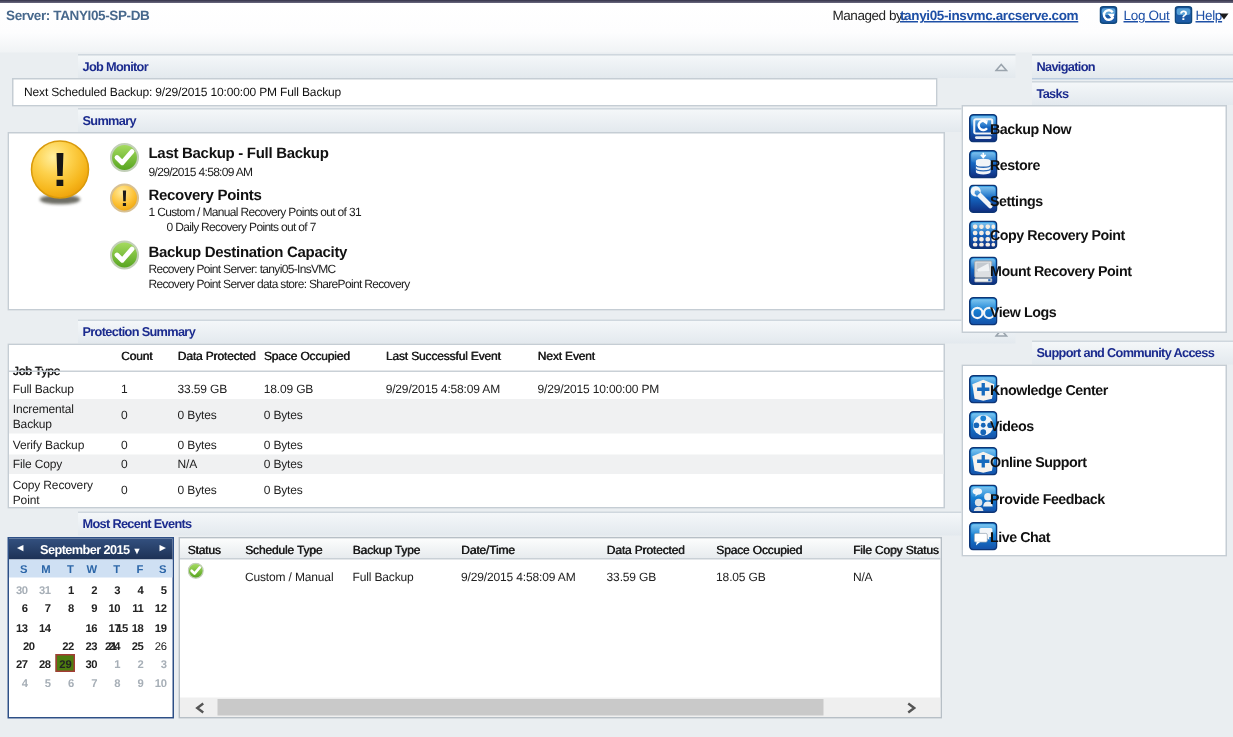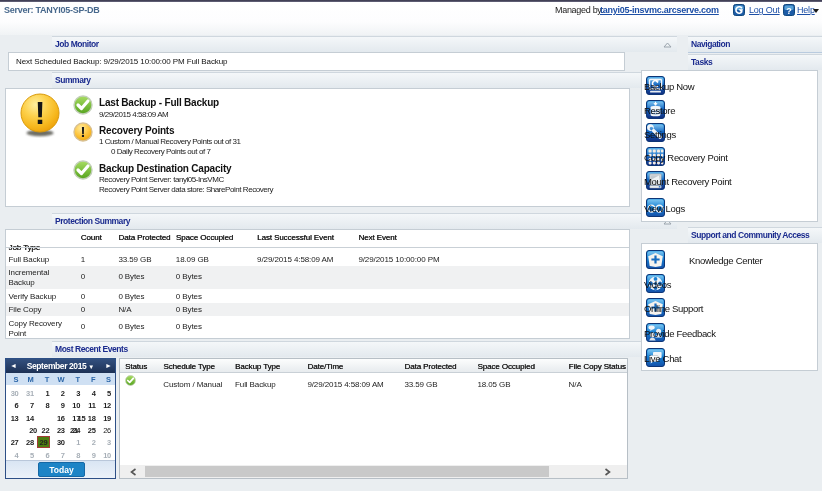--- a/index.html
+++ b/index.html
@@ -3,21 +3,21 @@
 <meta charset="utf-8">
 <style>
 * { margin:0; padding:0; box-sizing:border-box; }
 html,body { width:822px; height:491px; overflow:hidden; }
 body { font-family:"Liberation Sans", sans-serif; background:#eaeef1; position:relative; }
 .abs { position:absolute; }
 .sechead { position:absolute; height:16px; background:linear-gradient(#f4f7f9,#e3e9ee); border-top:1px solid #cfd7de; color:#1b2b8e; font-size:8.5px; font-weight:bold; letter-spacing:-0.45px; line-height:15px; padding-left:3px;margin-left:47px; }
 .panel { position:absolute; background:#fff; border:1px solid #c5cdd4; }
 .link { color:#1d4fa6; text-decoration:underline; }
 .coll { position:absolute; right:5px; top:5px; }
-.tlabel { position:absolute; left:644px; font-size:9.5px; font-weight:normal; letter-spacing:-0.3px; color:#111; }
+.tlabel { position:absolute; left:660px; font-size:9.5px; font-weight:bold; letter-spacing:-0.3px; color:#111; }
 </style>
 </head>
 <body>
 
   <div class="abs" style="left:0;top:0;width:822px;height:2px;background:linear-gradient(#343349,#6a6980);"></div>
   <div class="abs" style="left:0;top:2px;width:822px;height:33px;background:linear-gradient(#ffffff,#fdfdfe 60%,#f0f3f5);"></div>
 
   <div class="abs" style="left:4px;top:5px;font-size:9px;font-weight:bold;color:#47688c;letter-spacing:-0.25px;">Server: TANYI05-SP-DB</div>
   <div class="abs" style="left:555px;top:5px;font-size:9px;letter-spacing:-0.3px;color:#222;">Managed by:</div>
   <div class="abs link" style="left:600px;top:5px;font-size:9px;font-weight:bold;letter-spacing:-0.25px;">tanyi05-insvmc.arcserve.com</div>
@@ -175,44 +175,41 @@
     <span style="position:absolute;left:61.7px;top:42.3px;width:12.4px;text-align:right;font-size:7.5px;font-weight:bold;letter-spacing:-0.3px;color:#222;">10</span>
     <span style="position:absolute;left:77.2px;top:42.3px;width:12.4px;text-align:right;font-size:7.5px;font-weight:bold;letter-spacing:-0.3px;color:#222;">11</span>
     <span style="position:absolute;left:92.6px;top:42.3px;width:12.4px;text-align:right;font-size:7.5px;font-weight:bold;letter-spacing:-0.3px;color:#222;">12</span>
     <span style="position:absolute;left:0.0px;top:54.6px;width:12.4px;text-align:right;font-size:7.5px;font-weight:bold;letter-spacing:-0.3px;color:#222;">13</span>
     <span style="position:absolute;left:15.4px;top:54.6px;width:12.4px;text-align:right;font-size:7.5px;font-weight:bold;letter-spacing:-0.3px;color:#222;">14</span>
     <span style="position:absolute;left:30.9px;top:54.6px;width:12.4px;text-align:right;font-size:7.5px;font-weight:bold;letter-spacing:-0.3px;color:#222;margin-left:36px;">15</span>
     <span style="position:absolute;left:46.3px;top:54.6px;width:12.4px;text-align:right;font-size:7.5px;font-weight:bold;letter-spacing:-0.3px;color:#222;">16</span>
     <span style="position:absolute;left:61.7px;top:54.6px;width:12.4px;text-align:right;font-size:7.5px;font-weight:bold;letter-spacing:-0.3px;color:#222;">17</span>
     <span style="position:absolute;left:77.2px;top:54.6px;width:12.4px;text-align:right;font-size:7.5px;font-weight:bold;letter-spacing:-0.3px;color:#222;">18</span>
     <span style="position:absolute;left:92.6px;top:54.6px;width:12.4px;text-align:right;font-size:7.5px;font-weight:bold;letter-spacing:-0.3px;color:#222;">19</span>
-    <span style="position:absolute;left:0.0px;top:66.9px;width:31px;text-align:right;font-size:7.5px;font-weight:bold;letter-spacing:-0.3px;color:#222;">20</span>
+    <span style="position:absolute;left:0.0px;top:66.9px;width:17px;text-align:right;font-size:7.5px;font-weight:bold;letter-spacing:-0.3px;color:#222;">20</span>
     <span style="position:absolute;left:15.4px;top:66.9px;width:12.4px;text-align:right;font-size:7.5px;font-weight:bold;letter-spacing:-0.3px;color:#222;margin-left:44px;">21</span>
     <span style="position:absolute;left:30.9px;top:66.9px;width:12.4px;text-align:right;font-size:7.5px;font-weight:bold;letter-spacing:-0.3px;color:#222;">22</span>
     <span style="position:absolute;left:46.3px;top:66.9px;width:12.4px;text-align:right;font-size:7.5px;font-weight:bold;letter-spacing:-0.3px;color:#222;">23</span>
     <span style="position:absolute;left:61.7px;top:66.9px;width:12.4px;text-align:right;font-size:7.5px;font-weight:bold;letter-spacing:-0.3px;color:#222;">24</span>
     <span style="position:absolute;left:77.2px;top:66.9px;width:12.4px;text-align:right;font-size:7.5px;font-weight:bold;letter-spacing:-0.3px;color:#222;">25</span>
     <span style="position:absolute;left:92.6px;top:66.9px;width:12.4px;text-align:right;font-size:7.5px;font-weight:normal;letter-spacing:-0.3px;color:#222;">26</span>
     <span style="position:absolute;left:0.0px;top:79.2px;width:12.4px;text-align:right;font-size:7.5px;font-weight:bold;letter-spacing:-0.3px;color:#222;">27</span>
     <span style="position:absolute;left:15.4px;top:79.2px;width:12.4px;text-align:right;font-size:7.5px;font-weight:bold;letter-spacing:-0.3px;color:#222;">28</span>
     <span style="position:absolute;left:29.9px;top:77.2px;width:14.4px;text-align:right;font-size:7.5px;font-weight:bold;color:#222;"><span style="display:inline-block;border:1px solid #a33c35;background:#4d7c0f;padding:0.5px 1.5px 0.5px 1.5px;">29</span></span>
     <span style="position:absolute;left:46.3px;top:79.2px;width:12.4px;text-align:right;font-size:7.5px;font-weight:bold;letter-spacing:-0.3px;color:#222;">30</span>
     <span style="position:absolute;left:61.7px;top:79.2px;width:12.4px;text-align:right;font-size:7.5px;font-weight:bold;letter-spacing:-0.3px;color:#a7afb7;">1</span>
     <span style="position:absolute;left:77.2px;top:79.2px;width:12.4px;text-align:right;font-size:7.5px;font-weight:bold;letter-spacing:-0.3px;color:#a7afb7;">2</span>
     <span style="position:absolute;left:92.6px;top:79.2px;width:12.4px;text-align:right;font-size:7.5px;font-weight:bold;letter-spacing:-0.3px;color:#a7afb7;">3</span>
     <span style="position:absolute;left:0.0px;top:91.5px;width:12.4px;text-align:right;font-size:7.5px;font-weight:bold;letter-spacing:-0.3px;color:#a7afb7;">4</span>
     <span style="position:absolute;left:15.4px;top:91.5px;width:12.4px;text-align:right;font-size:7.5px;font-weight:bold;letter-spacing:-0.3px;color:#a7afb7;">5</span>
     <span style="position:absolute;left:30.9px;top:91.5px;width:12.4px;text-align:right;font-size:7.5px;font-weight:bold;letter-spacing:-0.3px;color:#a7afb7;">6</span>
     <span style="position:absolute;left:46.3px;top:91.5px;width:12.4px;text-align:right;font-size:7.5px;font-weight:bold;letter-spacing:-0.3px;color:#a7afb7;">7</span>
     <span style="position:absolute;left:61.7px;top:91.5px;width:12.4px;text-align:right;font-size:7.5px;font-weight:bold;letter-spacing:-0.3px;color:#a7afb7;">8</span>
     <span style="position:absolute;left:77.2px;top:91.5px;width:12.4px;text-align:right;font-size:7.5px;font-weight:bold;letter-spacing:-0.3px;color:#a7afb7;">9</span>
     <span style="position:absolute;left:92.6px;top:91.5px;width:12.4px;text-align:right;font-size:7.5px;font-weight:bold;letter-spacing:-0.3px;color:#a7afb7;">10</span>
-    <div style="position:absolute;left:0;top:101px;width:109px;height:18px;background:linear-gradient(#d9e5f3,#ecf2f9);border-top:1px solid #b9c7da;">
-      <div style="position:absolute;left:32px;top:1px;width:47px;height:15px;background:#1d84c6;border:1px solid #1668a5;border-radius:2px;color:#fff;font-size:8.5px;font-weight:bold;text-align:center;line-height:14px;">Today</div>
-    </div>
   </div>
 
   <div class="abs" style="left:119px;top:358px;width:509px;height:121px;border:1px solid #b7bfc6;background:#fff;overflow:hidden;font-size:8px;letter-spacing:-0.1px;">
     <div style="position:absolute;left:0;top:0;width:100%;height:14px;background:linear-gradient(#fcfdfd,#e7ebee);border-bottom:1px solid #c9d0d6;white-space:nowrap;color:#1a1a1a;">
       <span style="position:absolute;left:5px;top:3px;letter-spacing:-0.1px;text-shadow:0.35px 0 0 #1a1a1a;">Status</span>
       <span style="position:absolute;left:43.3px;top:3px;letter-spacing:-0.1px;text-shadow:0.35px 0 0 #1a1a1a;">Schedule Type</span>
       <span style="position:absolute;left:115px;top:3px;letter-spacing:-0.1px;text-shadow:0.35px 0 0 #1a1a1a;">Backup Type</span>
       <span style="position:absolute;left:187.4px;top:3px;letter-spacing:-0.1px;text-shadow:0.35px 0 0 #1a1a1a;">Date/Time</span>
       <span style="position:absolute;left:284.4px;top:3px;letter-spacing:-0.1px;text-shadow:0.35px 0 0 #1a1a1a;">Data Protected</span>
       <span style="position:absolute;left:357.4px;top:3px;letter-spacing:-0.1px;text-shadow:0.35px 0 0 #1a1a1a;">Space Occupied</span>
@@ -349,21 +346,21 @@
     </svg>
   </div>
   <div class="panel" style="left:641px;top:243px;width:177px;height:128px;"></div>
 
   <svg class="abs" style="left:646px;top:250px;" width="19" height="19" viewBox="0 0 19 19">
     <rect x="0.5" y="0.5" width="18" height="18" rx="2.5" fill="url(#blu2)" stroke="#0d3576"></rect>
     <rect x="1.5" y="1.5" width="16" height="7" rx="2" fill="url(#shine)"></rect>
     <path d="M2.2 6.2 L9.5 3.1 L16.8 6.2 L15.3 15.9 L9.5 17.1 L3.7 15.9 Z" fill="#f6f3ee"></path>
     <path d="M8.4 5.4 L10.6 5.4 L10.6 8.4 L13.6 8.4 L13.6 10.6 L10.6 10.6 L10.6 13.6 L8.4 13.6 L8.4 10.6 L5.4 10.6 L5.4 8.4 L8.4 8.4 Z" fill="#176bbe"></path>
   </svg>
-  <div class="tlabel" style="top:255px;margin-left:45px;">Knowledge Center</div>
+  <div class="tlabel" style="top:255px;">Knowledge Center</div>
 
   <svg class="abs" style="left:646px;top:274px;" width="19" height="19" viewBox="0 0 19 19">
     <rect x="0.5" y="0.5" width="18" height="18" rx="2.5" fill="url(#blu2)" stroke="#0d3576"></rect>
     <rect x="1.5" y="1.5" width="16" height="7" rx="2" fill="url(#shine)"></rect>
     <circle cx="9.5" cy="9.5" r="6.8" fill="#f2f5f8"></circle>
     <circle cx="9.5" cy="4.9" r="1.9" fill="#1a7fd0"></circle>
     <circle cx="9.5" cy="14.1" r="1.9" fill="#1565b8"></circle>
     <circle cx="4.9" cy="9.5" r="1.9" fill="#1565b8"></circle>
     <circle cx="14.1" cy="9.5" r="1.9" fill="#1565b8"></circle>
     <circle cx="9.5" cy="9.5" r="1.6" fill="#1565b8"></circle>

